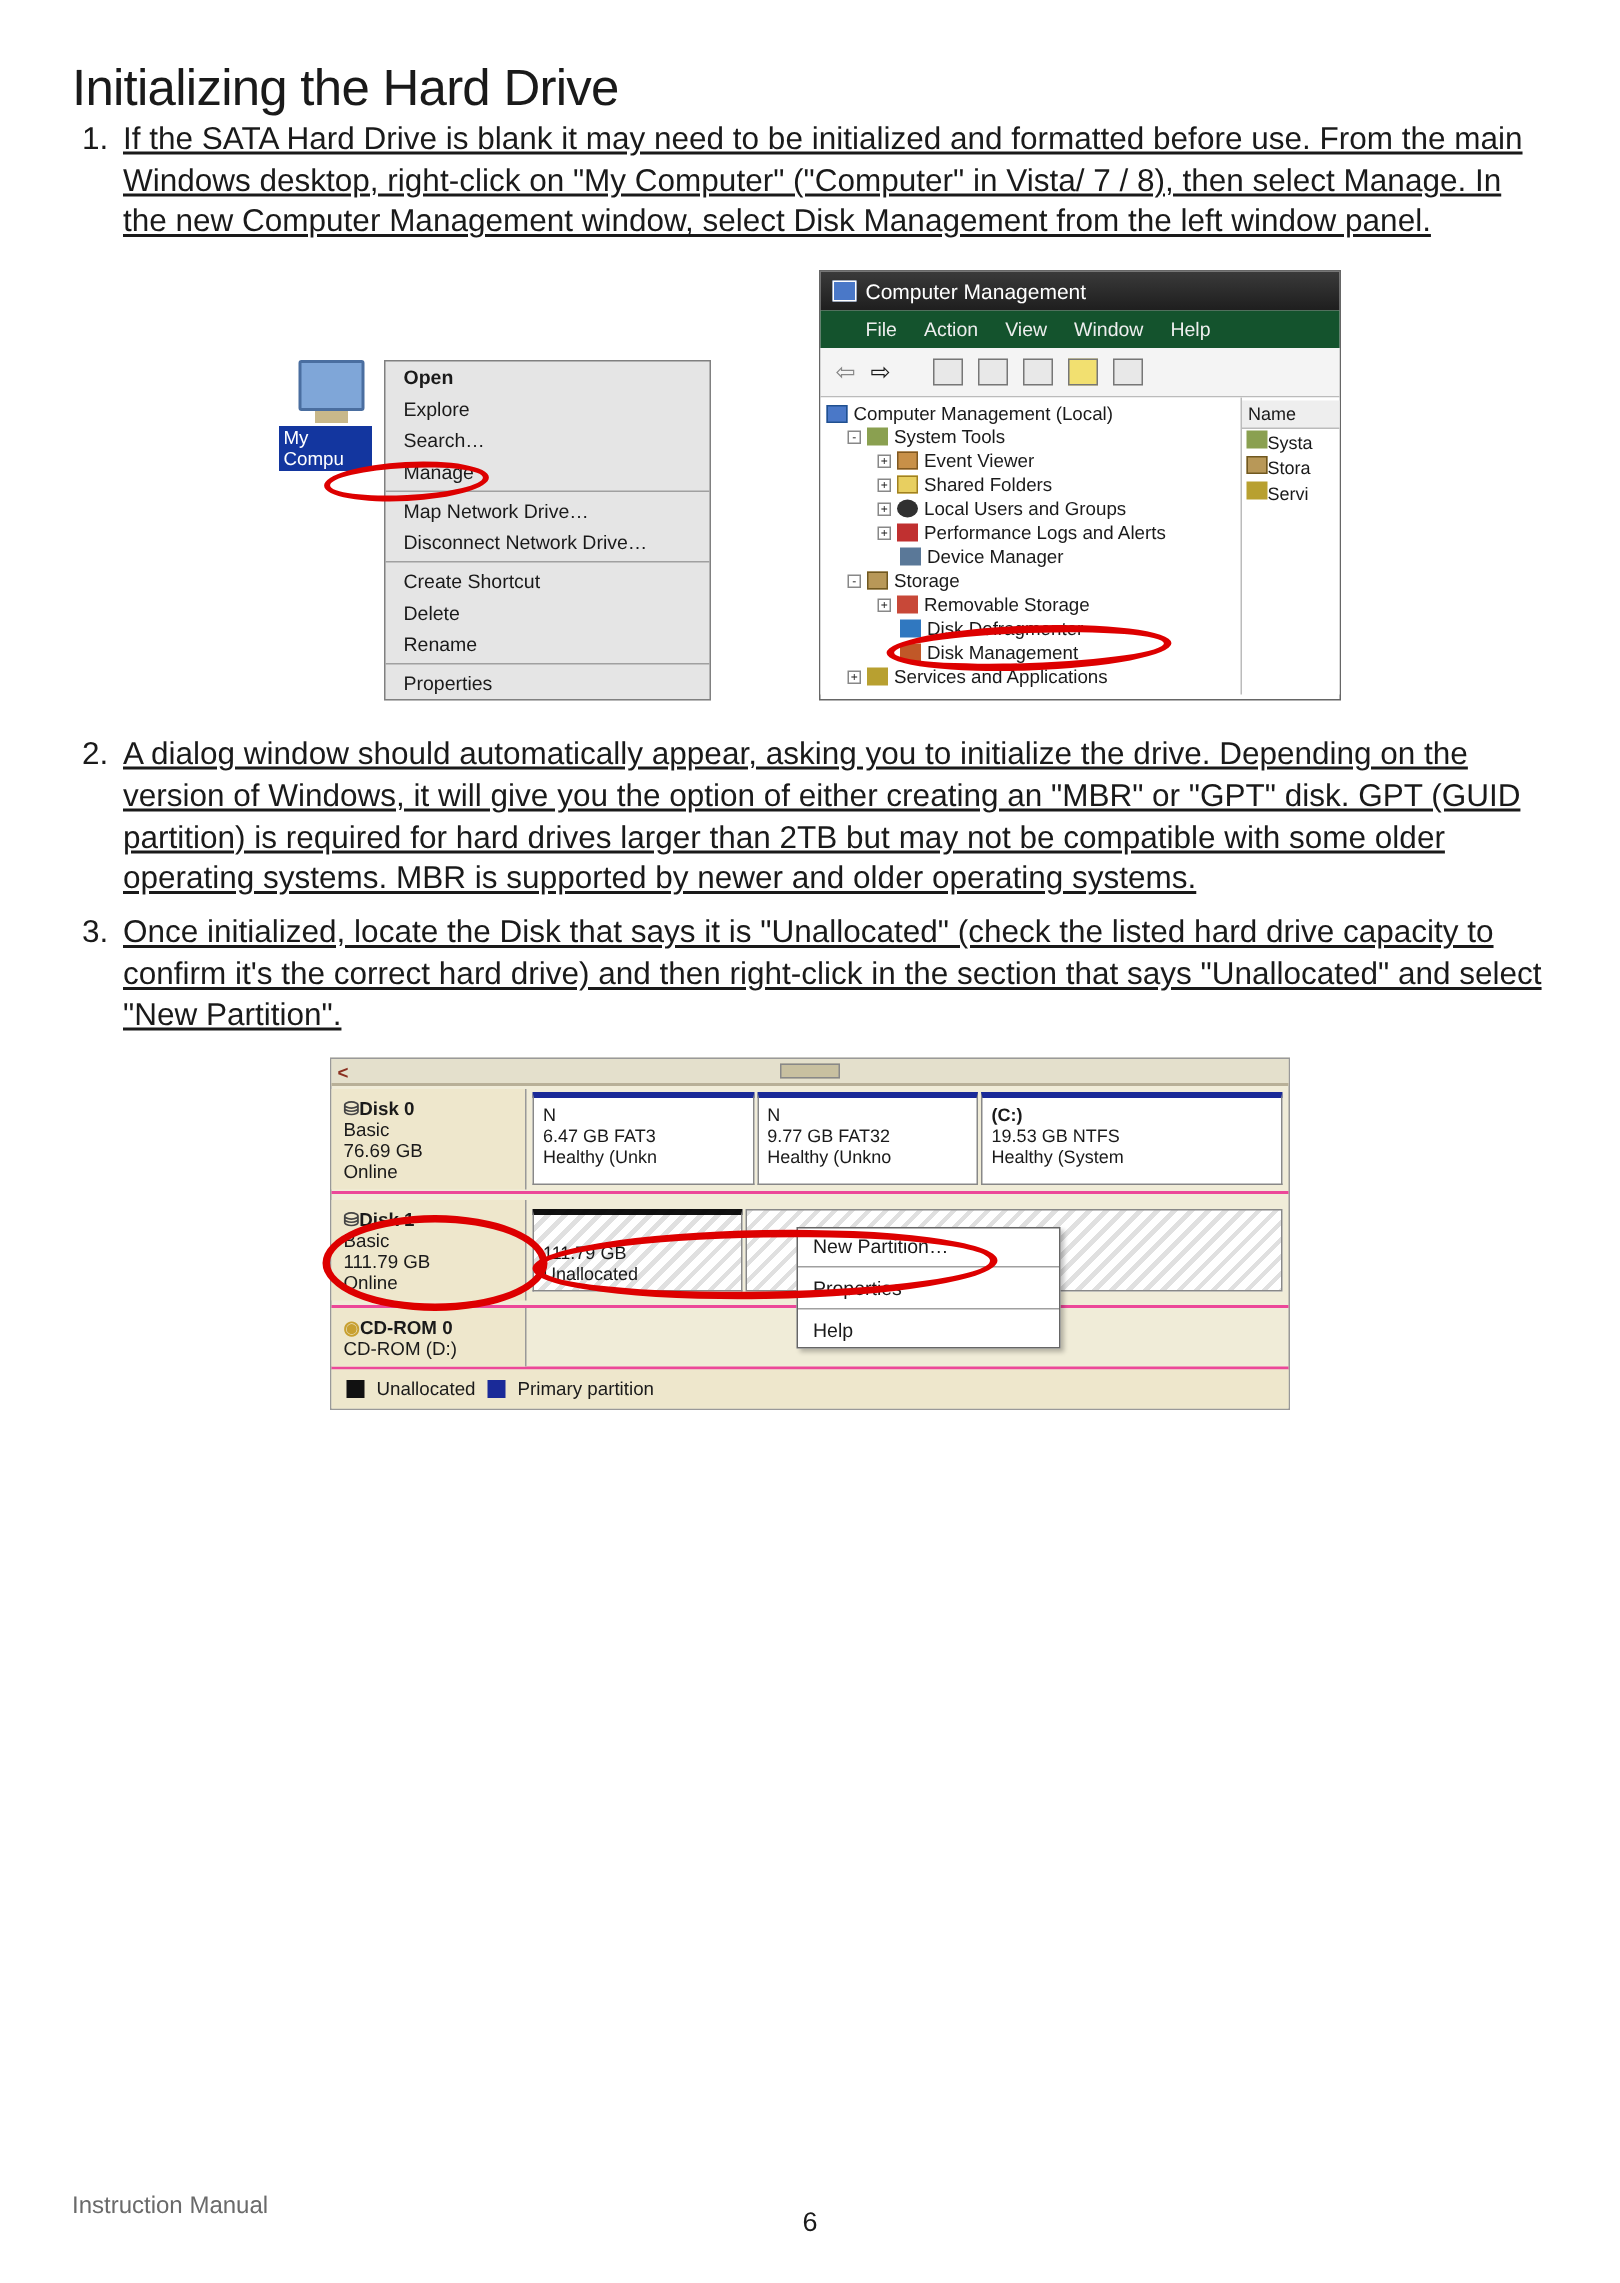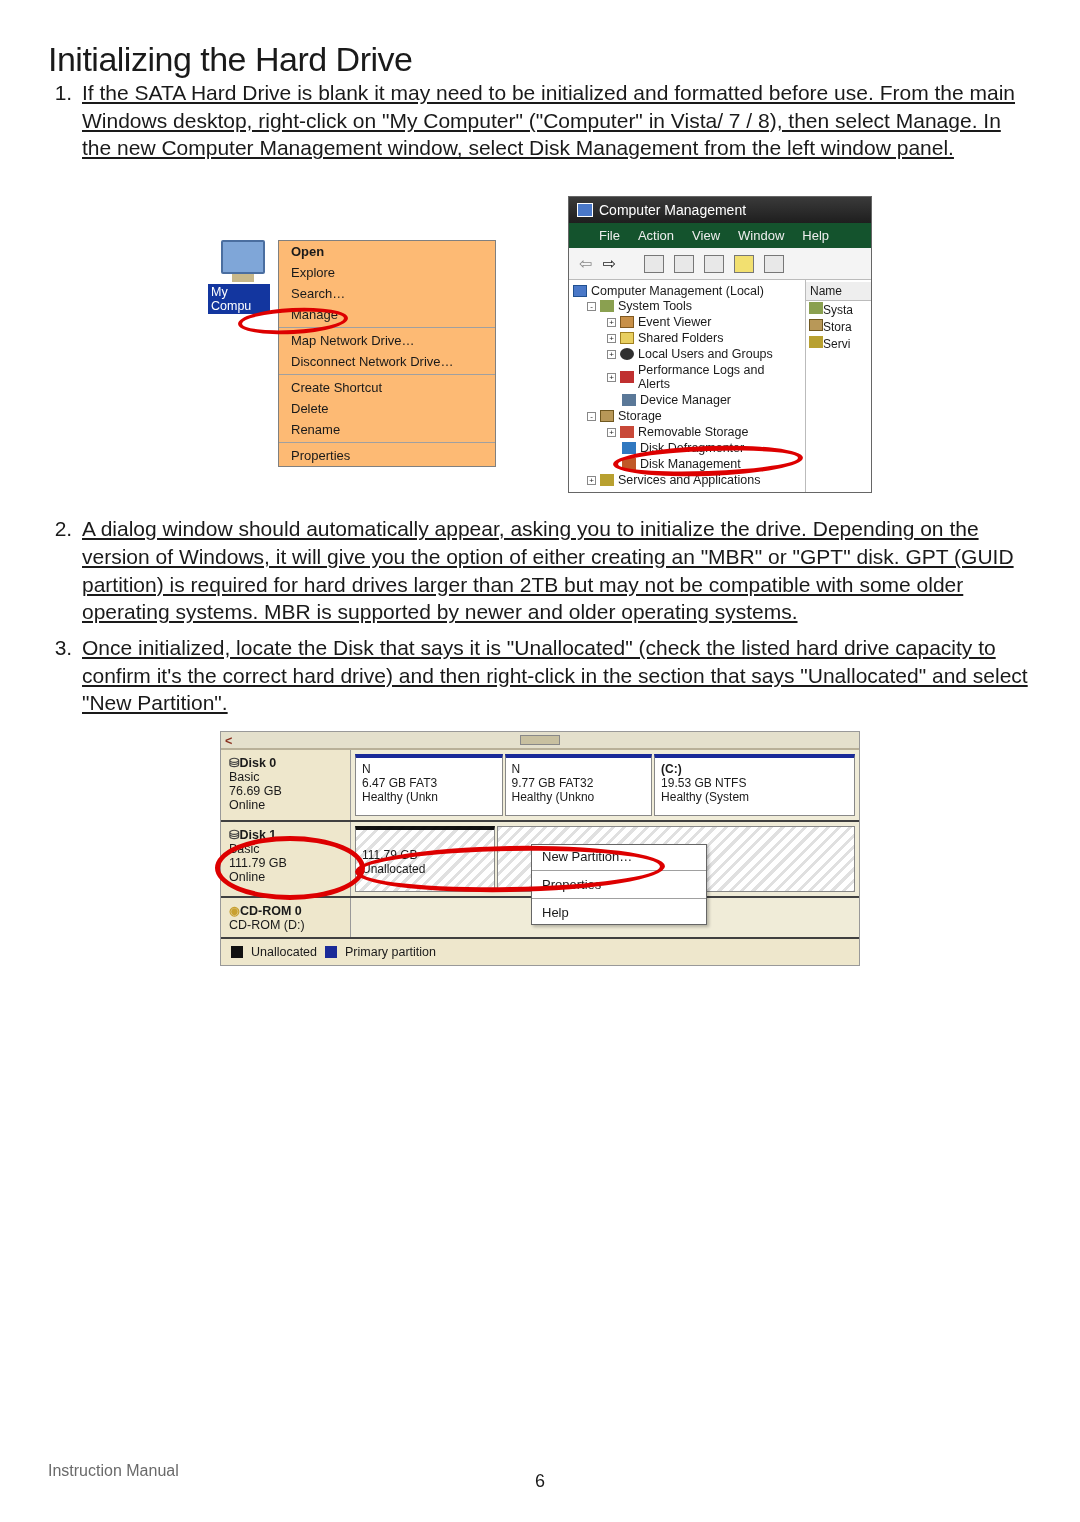--- a/index.html
+++ b/index.html
@@ -24,33 +24,33 @@
   .mycomp-monitor {
     width: 44px; height: 34px; border: 2px solid #4a6ea0; background: #7fa6d8;
     border-radius: 2px; margin: 0 auto;
   }
   .mycomp-stand { width: 22px; height: 8px; background: #c8b88a; margin: 0 auto; }
   .mycomp-label {
     background: #13369f; color: #fff; font-size: 12.5px; padding: 1px 3px;
     margin-top: 2px; text-align: left; width: 62px;
   }
   .ctx-menu {
-    border: 1px solid #808080; background: #fdba74; font-size: 13px;
+    border: 1px solid #808080; background: #e5e5e5; font-size: 13px;
     font-family: Tahoma, Arial, sans-serif; width: 218px;
   }
   .ctx-menu .item { padding: 3px 12px; }
   .ctx-menu .item.bold { font-weight: 700; }
   .ctx-menu hr { border: none; border-top: 1px solid #a0a0a0; margin: 2px 0; }
   .red-ellipse-small {
     border: 4px solid #d00; border-radius: 50%;
     position: absolute; pointer-events: none;
   }
 
   
-  .fig-cm { width: 304px; border: 1px solid #666; font-family: Tahoma, Arial, sans-serif; font-size: 12.5px; margin-top: 16px; }
+  .fig-cm { width: 348px; border: 1px solid #666; font-family: Tahoma, Arial, sans-serif; font-size: 12.5px; }
   .cm-title {
     background: linear-gradient(#3a3a3a,#1e1e1e); color: #fff; padding: 5px 8px;
     display: flex; align-items: center; gap: 6px; font-size: 14px;
   }
   .cm-title .ticon { width: 16px; height: 14px; background: #4a78c8; border: 1px solid #fff; }
   .cm-menubar { background: #14532d; color: #eee; display: flex; gap: 18px; padding: 5px 30px; font-size: 13px; }
   .cm-toolbar { background: #f4f4f4; padding: 6px 10px; display: flex; gap: 10px; align-items: center; border-bottom: 1px solid #bbb; }
   .cm-toolbar .tb { width: 20px; height: 18px; border: 1px solid #777; background: #e8e8e8; }
   .cm-body { display: flex; background: #fff; }
   .cm-tree { flex: 1; padding: 4px 6px 4px 4px; position: relative; }
@@ -79,21 +79,21 @@
 
   
   .fig-dm {
     width: 640px; margin: 14px auto 0 auto; border: 1px solid #999;
     font-family: Tahoma, Arial, sans-serif; font-size: 12.5px; background: #f0ecd8;
     position: relative;
   }
   .dm-scroll { height: 18px; background: #e4e0cc; border-bottom: 2px solid #b8b098; position: relative; }
   .dm-scroll .lar { position: absolute; left: 4px; top: 2px; color: #8a3020; font-weight: bold; }
   .dm-scroll .thumb { position: absolute; left: 50%; top: 3px; width: 40px; height: 10px; background: #c8c0a0; border: 1px solid #888; transform: translateX(-50%); }
-  .dm-disk { display: flex; border-bottom: 2px solid #404040; min-height: 70px; }
+  .dm-disk { display: flex; border-bottom: 2px solid #ec4899; min-height: 70px; align-items: center; }
   .dm-disk .info { width: 130px; padding: 5px 8px; background: #eee7cc; border-right: 1px solid #999; }
   .dm-disk .info .name { font-weight: 700; }
   .dm-disk .vols { flex: 1; display: flex; gap: 2px; padding: 4px; }
   .vol {
     flex: 1; background: #fff; border-top: 4px solid #1a2a98; border-left: 1px solid #888;
     border-right: 1px solid #888; border-bottom: 1px solid #888; padding: 4px 6px; font-size: 12px;
     position: relative;
   }
   .vol.unalloc { border-top-color: #111; flex: 0 0 140px; }
   .vol .hatch {

